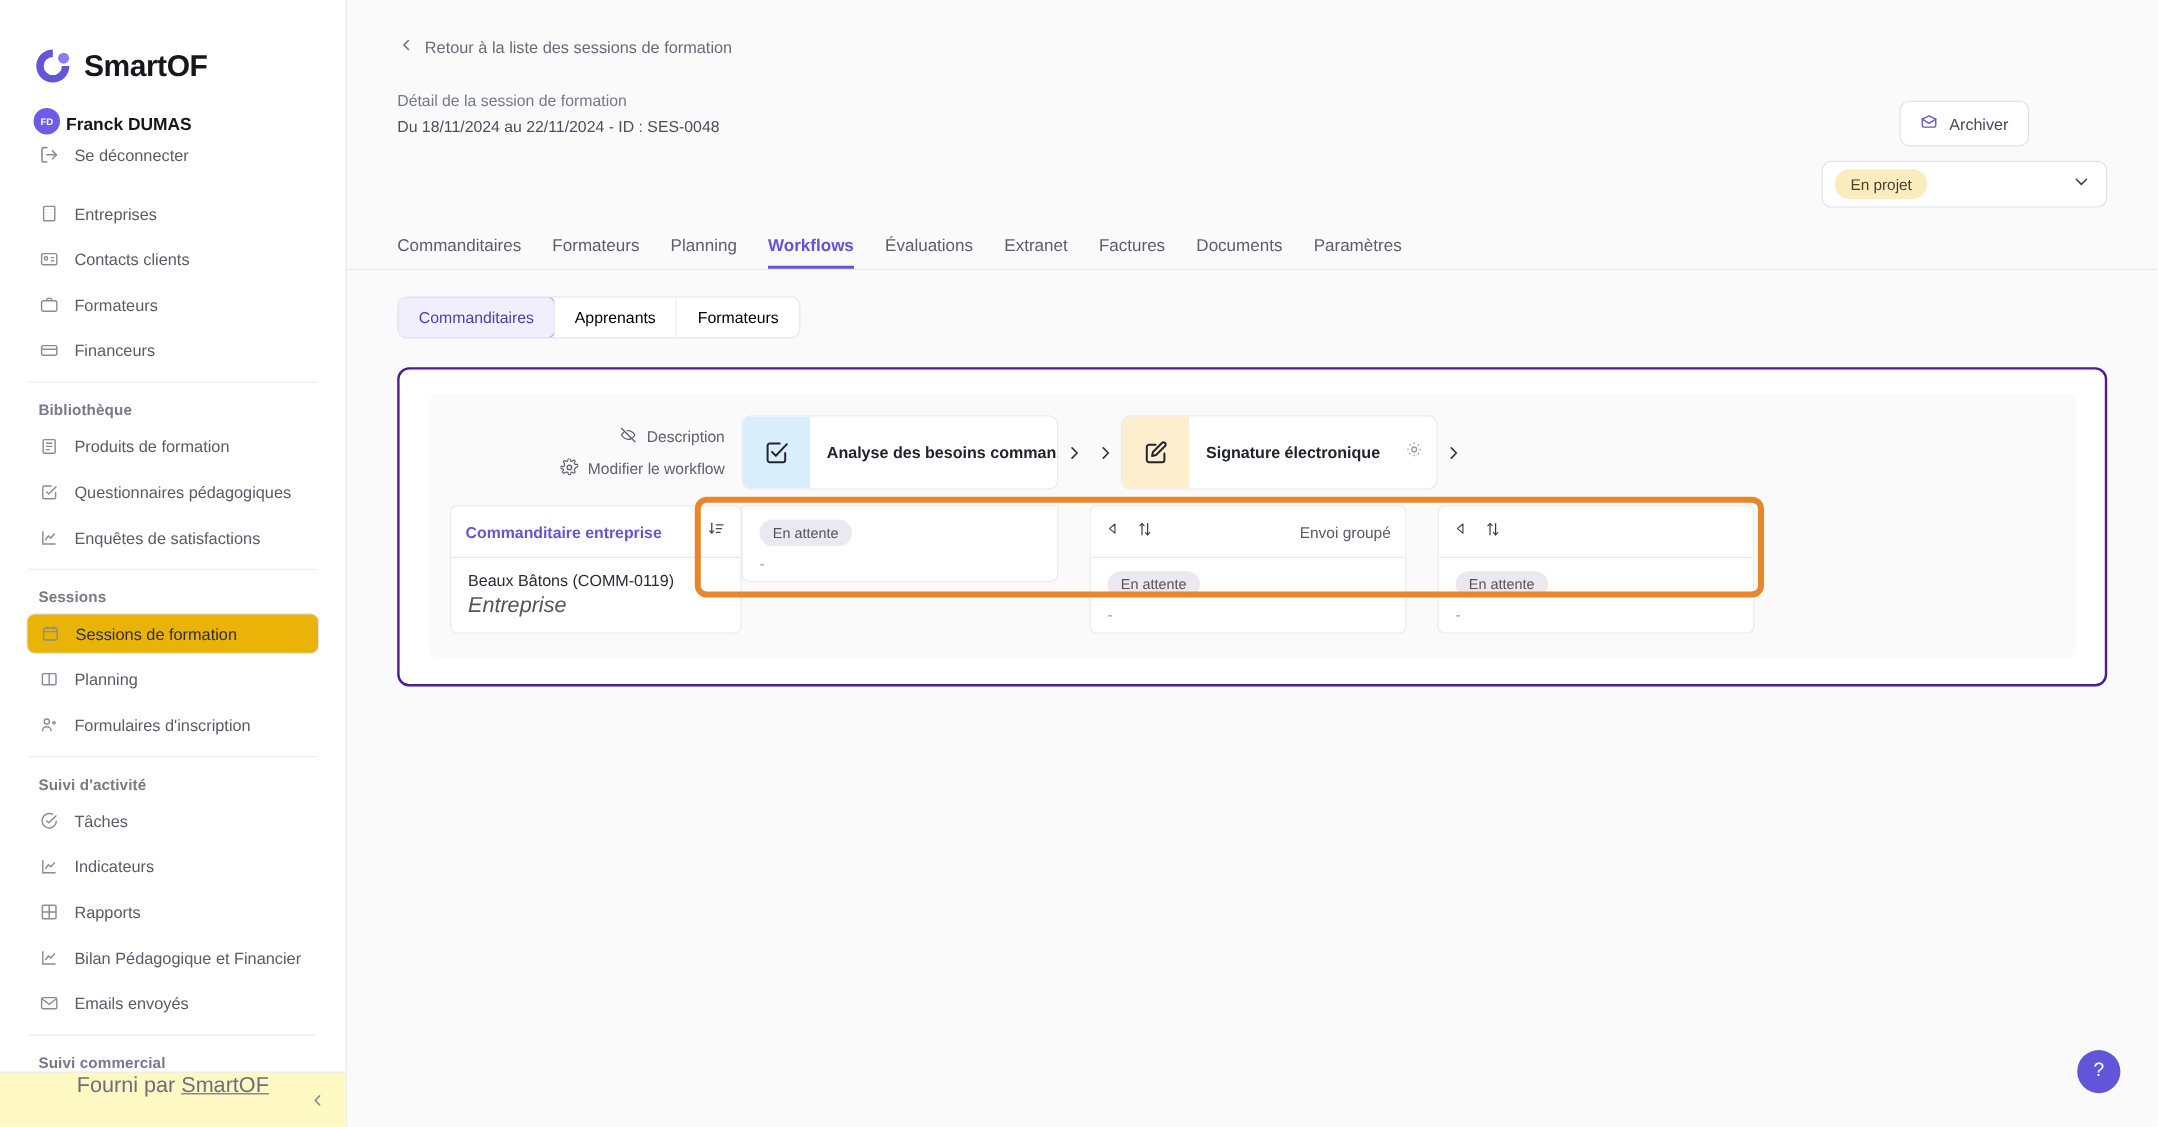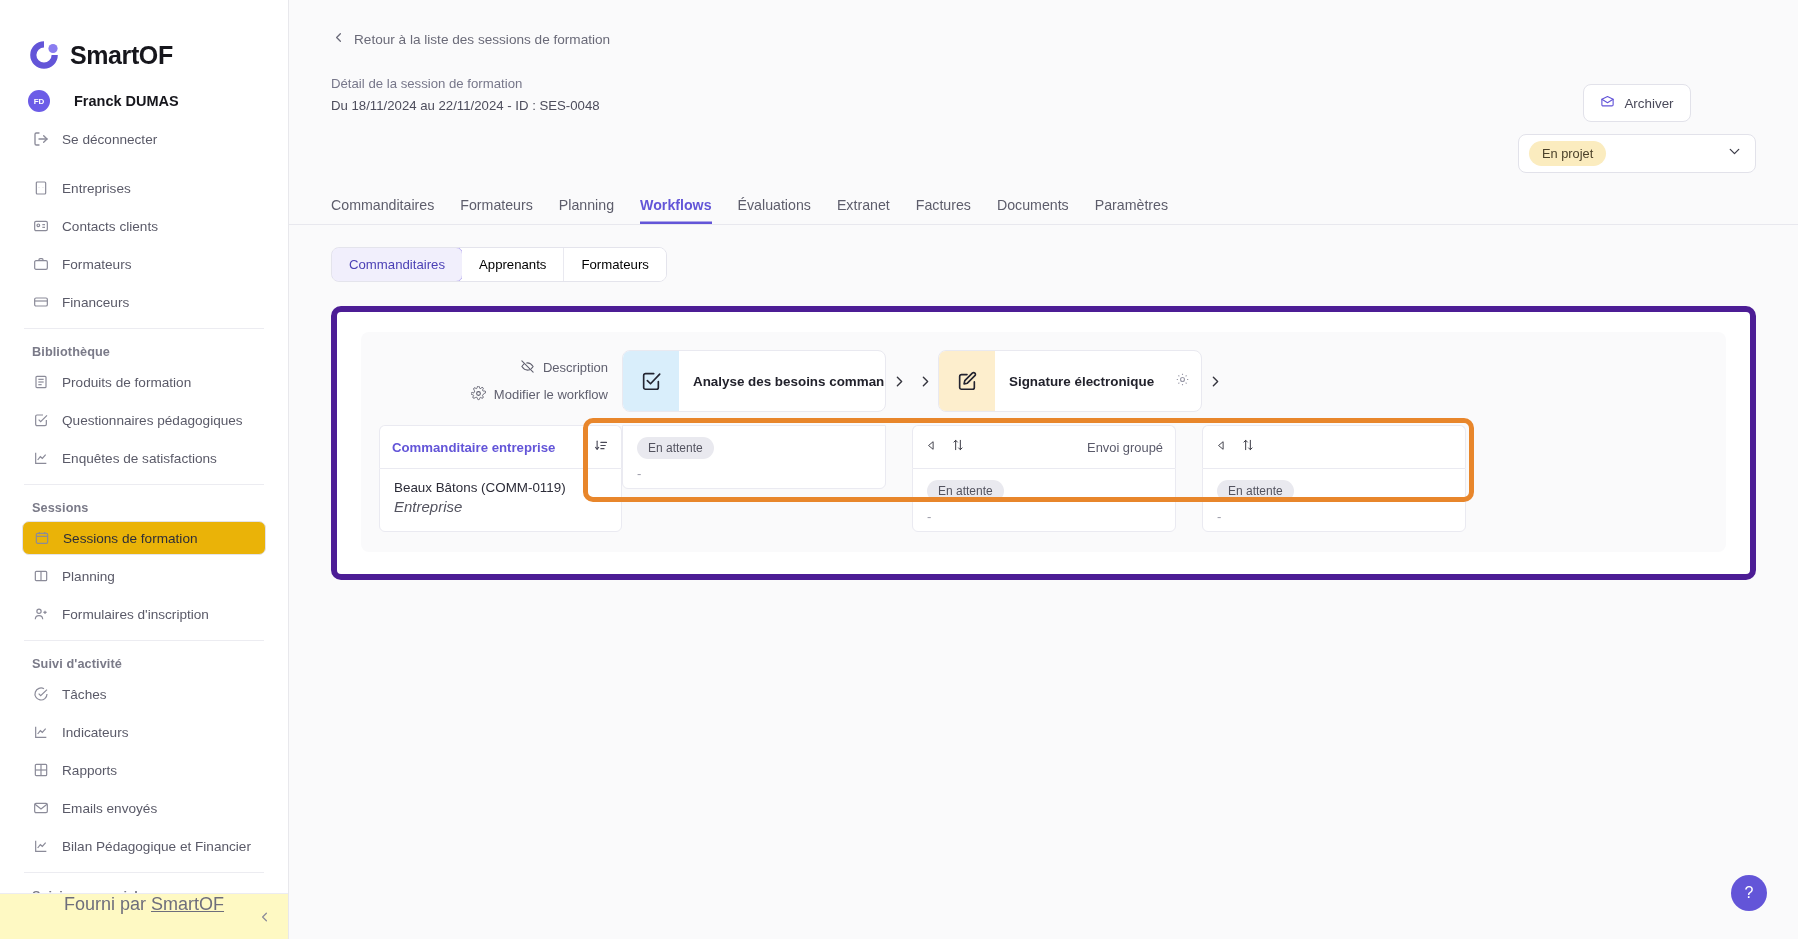--- a/index.html
+++ b/index.html
@@ -29,22 +29,22 @@
     display: flex; align-items: center; gap: 9px;
     padding: 26px 0 0 5px;
     height: 84px;
   }
   .logo-mark { width: 34px; height: 34px; flex: 0 0 34px; }
   .logo-text {
     font-size: 25px; font-weight: bold; color: #16161c;
     letter-spacing: -0.4px;
   }
   .user-row {
-    display: flex; align-items: center; gap: 24px;
-    padding: 6px 0 0 6px; margin-bottom: 10px;
+    display: flex; align-items: flex-end; gap: 5px;
+    padding: 6px 0 0 6px; margin-bottom: 0;
   }
   .avatar {
     width: 22px; height: 22px; border-radius: 50%;
     background: #6c5ce7; color: #fff;
     font-size: 8px; font-weight: bold;
     display: flex; align-items: center; justify-content: center;
     flex: 0 0 22px;
   }
   .user-name { font-size: 14.5px; font-weight: bold; color: #16161c; }
 
@@ -158,21 +158,21 @@
   .seg.active {
     background: #f1effc; color: #4a3fb5;
     border: 1px solid #b9aef0; border-radius: 7px;
     margin: -1px -1px -1px -1px; height: 35px;
   }
 
   
   .wf-outer {
     margin: 24px 42px 0 42px;
     background: #fff;
-    border: 6px solid #4c1d95;
+    border: 2px solid #4c1d95;
     border-radius: 10px;
     padding: 20px 24px 22px 24px;
     position: relative;
   }
   .wf-inner {
     background: #fafafb;
     border-radius: 8px;
     padding: 18px 18px 20px 18px;
   }
   .wf-steps-row { display: flex; align-items: stretch; }
@@ -232,21 +232,21 @@
   .th-sorts { display: flex; align-items: center; gap: 13px; color: #3a3a44; }
   .th-action {
     font-size: 12.9px; color: #5a5a6a; cursor: pointer;
   }
   .td {
     height: 64px; background: #fff;
     border: 1px solid #eaeaf1; border-radius: 0 0 6px 6px;
     padding: 11px 14px;
   }
   .cell-name { font-size: 13.4px; color: #2c2c38; }
-  .cell-sub { font-size: 15px; color: #53535f; font-style: italic; margin-top: 3px; }
+  .cell-sub { font-size: 18px; color: #53535f; font-style: italic; margin-top: 3px; }
   .badge {
     display: inline-block; background: #e9e9ef; color: #53535f;
     border-radius: 999px; padding: 4px 11px; font-size: 12px;
   }
   .cell-dash { font-size: 13px; color: #9b9ba8; margin-top: 7px; }
 
   .hilite {
     position: absolute;
     border: 5px solid #e8862b;
     border-radius: 10px;
@@ -449,35 +449,35 @@
               <line x1="3.5" y1="12" x2="20.5" y2="12"></line>
               <line x1="12" y1="3.5" x2="12" y2="20.5"></line>
             </svg>
         </span>
         <span>Rapports</span>
       </div>
 
       <div class="nav-item">
         <span class="ico">
           <svg viewBox="0 0 24 24" width="16" height="16" fill="none" stroke="currentColor" stroke-width="1.8">
+              <path d="M4 4v16h16"></path>
+              <polyline points="7 15 11 10 14 12.5 19 7"></polyline>
+            </svg>
+        </span>
+        <span>Bilan Pédagogique et Financier</span>
+      </div>
+
+      <div class="nav-item">
+        <span class="ico">
+          <svg viewBox="0 0 24 24" width="16" height="16" fill="none" stroke="currentColor" stroke-width="1.8">
               <rect x="2.5" y="5" width="19" height="14" rx="2"></rect>
               <polyline points="3 6.5 12 13.5 21 6.5"></polyline>
             </svg>
         </span>
         <span>Emails envoyés</span>
-      </div>
-
-      <div class="nav-item">
-        <span class="ico">
-          <svg viewBox="0 0 24 24" width="16" height="16" fill="none" stroke="currentColor" stroke-width="1.8">
-              <path d="M4 4v16h16"></path>
-              <polyline points="7 15 11 10 14 12.5 19 7"></polyline>
-            </svg>
-        </span>
-        <span>Bilan Pédagogique et Financier</span>
       </div>
 
       <div class="divider"></div>
 
       <div class="section-title">Suivi commercial</div>
     </div>
 
     <div class="sidebar-footer">
       <span>Fourni par</span>&nbsp;<a href="#">SmartOF</a>
       <span class="collapse-btn">

